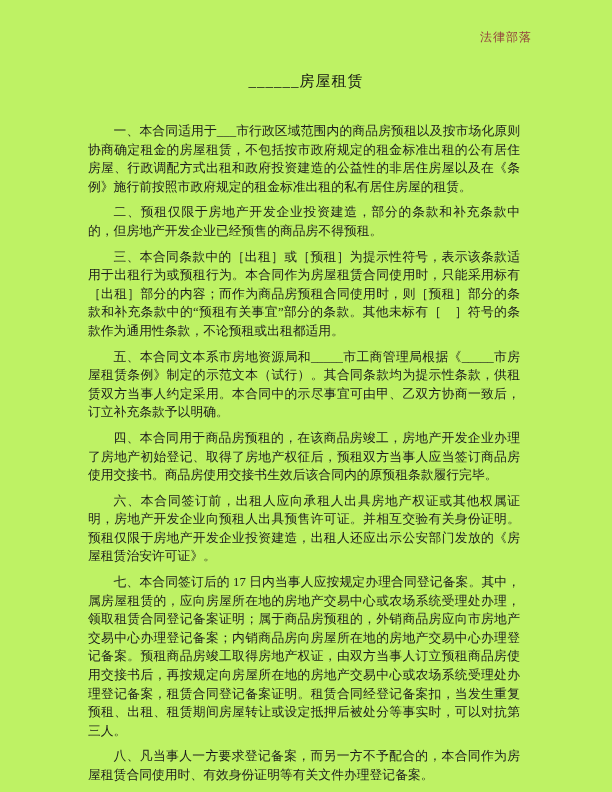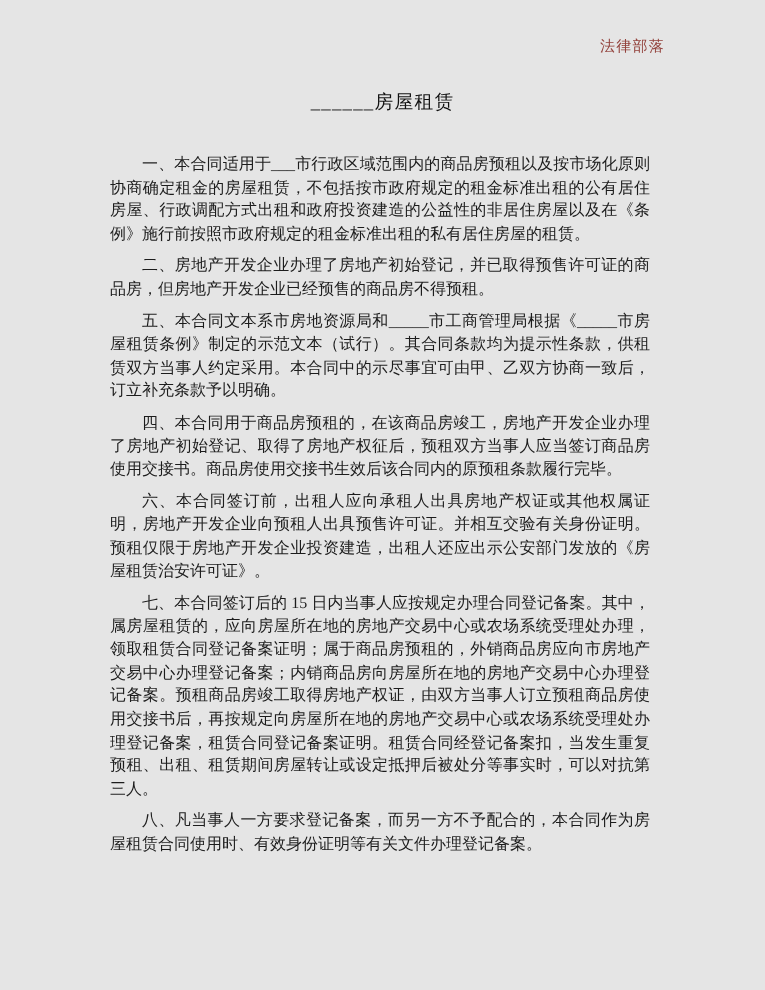--- a/index.html
+++ b/index.html
@@ -4,21 +4,21 @@
 <style>
   html, body {
     margin: 0;
     padding: 0;
     background: #ffffff;
   }
   .page {
     position: relative;
     width: 612px;
     height: 792px;
-    background: #e5e5e5;
+    background: #bef264;
     font-family: "Liberation Serif", "DejaVu Serif", serif;
     color: #1c1c1c;
     overflow: hidden;
     box-sizing: border-box;
   }
   .watermark {
     position: absolute;
     top: 29px;
     left: 480px;
     font-size: 12px;
@@ -57,20 +57,21 @@
 </head>
 <body>
 
 <div class="page">
   <span class="watermark">法律部落</span>
 
   <h1 class="doc-title">______房屋租赁</h1>
 
   <div class="doc-body">
     <p>一、本合同适用于___市行政区域范围内的商品房预租以及按市场化原则协商确定租金的房屋租赁，不包括按市政府规定的租金标准出租的公有居住房屋、行政调配方式出租和政府投资建造的公益性的非居住房屋以及在《条例》施行前按照市政府规定的租金标准出租的私有居住房屋的租赁。</p>
-    <p>二、房地产开发企业办理了房地产初始登记，并已取得预售许可证的商品房，但房地产开发企业已经预售的商品房不得预租。</p>
+    <p>二、预租仅限于房地产开发企业投资建造，部分的条款和补充条款中的，但房地产开发企业已经预售的商品房不得预租。</p>
+    <p>三、本合同条款中的［出租］或［预租］为提示性符号，表示该条款适用于出租行为或预租行为。本合同作为房屋租赁合同使用时，只能采用标有［出租］部分的内容；而作为商品房预租合同使用时，则［预租］部分的条款和补充条款中的“预租有关事宜”部分的条款。其他未标有［　］符号的条款作为通用性条款，不论预租或出租都适用。</p>
     <p>五、本合同文本系市房地资源局和_____市工商管理局根据《_____市房屋租赁条例》制定的示范文本（试行）。其合同条款均为提示性条款，供租赁双方当事人约定采用。本合同中的示尽事宜可由甲、乙双方协商一致后，订立补充条款予以明确。</p>
     <p>四、本合同用于商品房预租的，在该商品房竣工，房地产开发企业办理了房地产初始登记、取得了房地产权征后，预租双方当事人应当签订商品房使用交接书。商品房使用交接书生效后该合同内的原预租条款履行完毕。</p>
     <p>六、本合同签订前，出租人应向承租人出具房地产权证或其他权属证明，房地产开发企业向预租人出具预售许可证。并相互交验有关身份证明。预租仅限于房地产开发企业投资建造，出租人还应出示公安部门发放的《房屋租赁治安许可证》。</p>
-    <p>七、本合同签订后的 15 日内当事人应按规定办理合同登记备案。其中，属房屋租赁的，应向房屋所在地的房地产交易中心或农场系统受理处办理，领取租赁合同登记备案证明；属于商品房预租的，外销商品房应向市房地产交易中心办理登记备案；内销商品房向房屋所在地的房地产交易中心办理登记备案。预租商品房竣工取得房地产权证，由双方当事人订立预租商品房使用交接书后，再按规定向房屋所在地的房地产交易中心或农场系统受理处办理登记备案，租赁合同登记备案证明。租赁合同经登记备案扣，当发生重复预租、出租、租赁期间房屋转让或设定抵押后被处分等事实时，可以对抗第三人。</p>
+    <p>七、本合同签订后的 17 日内当事人应按规定办理合同登记备案。其中，属房屋租赁的，应向房屋所在地的房地产交易中心或农场系统受理处办理，领取租赁合同登记备案证明；属于商品房预租的，外销商品房应向市房地产交易中心办理登记备案；内销商品房向房屋所在地的房地产交易中心办理登记备案。预租商品房竣工取得房地产权证，由双方当事人订立预租商品房使用交接书后，再按规定向房屋所在地的房地产交易中心或农场系统受理处办理登记备案，租赁合同登记备案证明。租赁合同经登记备案扣，当发生重复预租、出租、租赁期间房屋转让或设定抵押后被处分等事实时，可以对抗第三人。</p>
     <p>八、凡当事人一方要求登记备案，而另一方不予配合的，本合同作为房屋租赁合同使用时、有效身份证明等有关文件办理登记备案。</p>
   </div>
 </div>
 
 </body></html>

